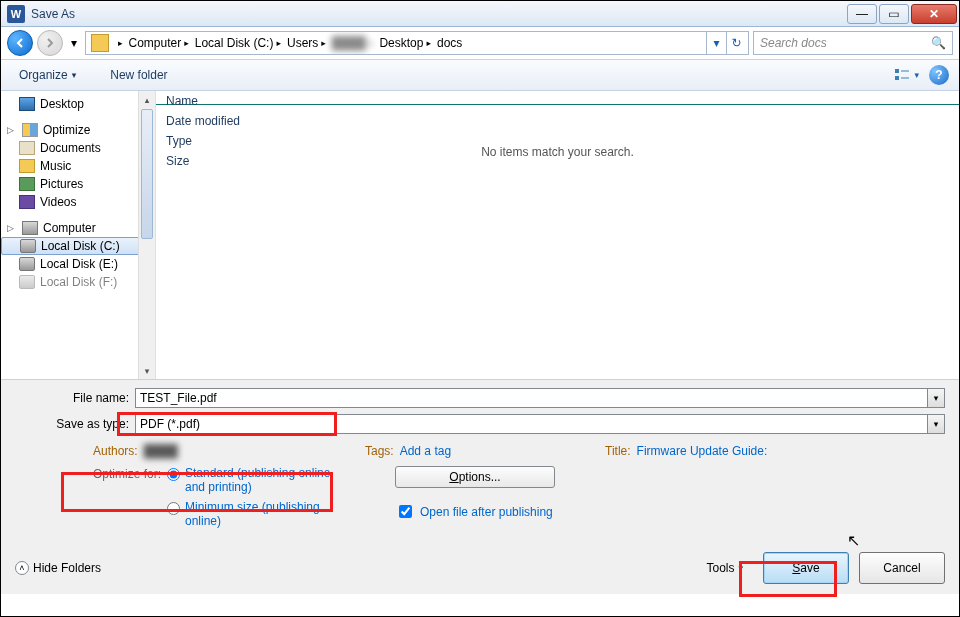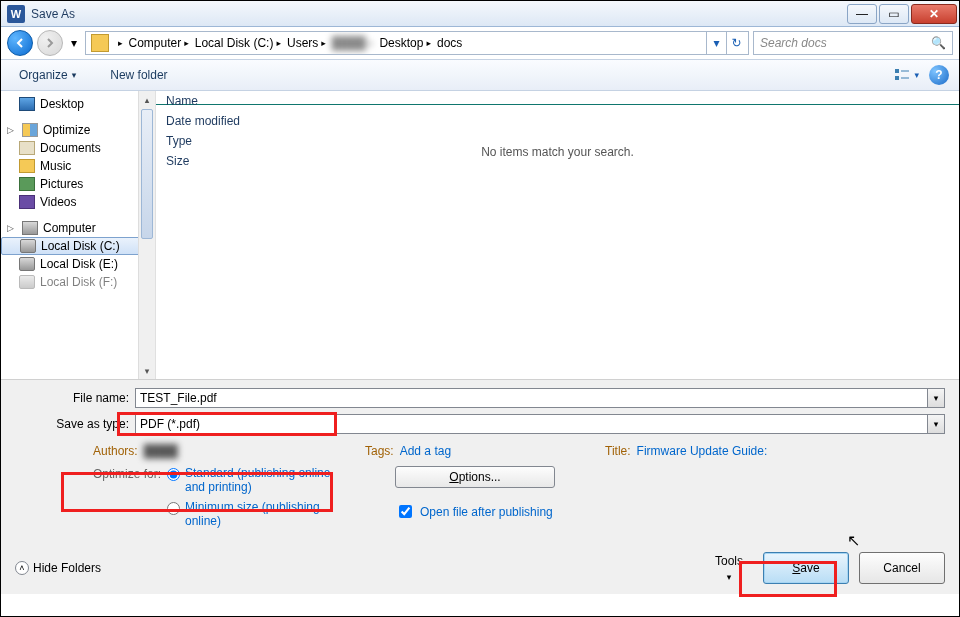--- a/index.html
+++ b/index.html
@@ -68,21 +68,21 @@
   .radio input { margin: 2px 0 0 0; }
   .radio .rlbl { color: #0066cc; max-width: 150px; }
   .rightcol { margin-left: 60px; display: flex; flex-direction: column; gap: 14px; }
   .optbtn { width: 160px; height: 22px; border: 1px solid #828790; background: linear-gradient(#fdfdfd, #e8e8e8); display: flex; align-items: center; justify-content: center; border-radius: 3px; }
   .chk { display: flex; align-items: center; gap: 5px; }
   .chk .clbl { color: #0066cc; }
   .actrow { display: flex; align-items: center; margin-top: 24px; }
   .hidef { display: flex; align-items: center; gap: 4px; }
   .updown { width: 14px; height: 14px; border: 1px solid #828790; border-radius: 50%; display: flex; align-items: center; justify-content: center; font-size: 9px; background: #fff; }
   .actrow .sp { flex: 1; }
-  .tools { display: flex; align-items: center; gap: 4px; margin-right: 20px; flex-direction: column; }
+  .tools { display: flex; align-items: center; gap: 4px; margin-right: 20px; }
   .btn { width: 86px; height: 32px; border: 1px solid #707070; background: linear-gradient(#fdfdfd, #e6e6e6); border-radius: 3px; display: flex; align-items: center; justify-content: center; }
   .btn.primary { border-color: #3c7fb1; background: linear-gradient(#eaf5fd, #b8ddf5); box-shadow: inset 0 0 0 1px #a6d5f3; }
   .btn .ul { text-decoration: underline; }
   .hl { position: absolute; border: 3px solid #ef1f1f; pointer-events: none; }
   .cursor { position: absolute; left: 846px; top: 530px; font-size: 16px; color: #000; }
   .scrollbar-stub { position: absolute; right: 0; top: 0; width: 17px; height: 100%; background: #f0f0f0; border-left: 1px solid #ddd; }
   .scrollbar-stub .thumb { position: absolute; left: 2px; right: 2px; top: 18px; height: 130px; background: linear-gradient(#e8eef7,#c7d6ea); border: 1px solid #9db7d6; border-radius: 2px; }
   .scrollbar-stub .arrow { position: absolute; left: 0; right: 0; height: 17px; display: flex; align-items: center; justify-content: center; font-size: 9px; color: #555; }
 </style>
 </head>

